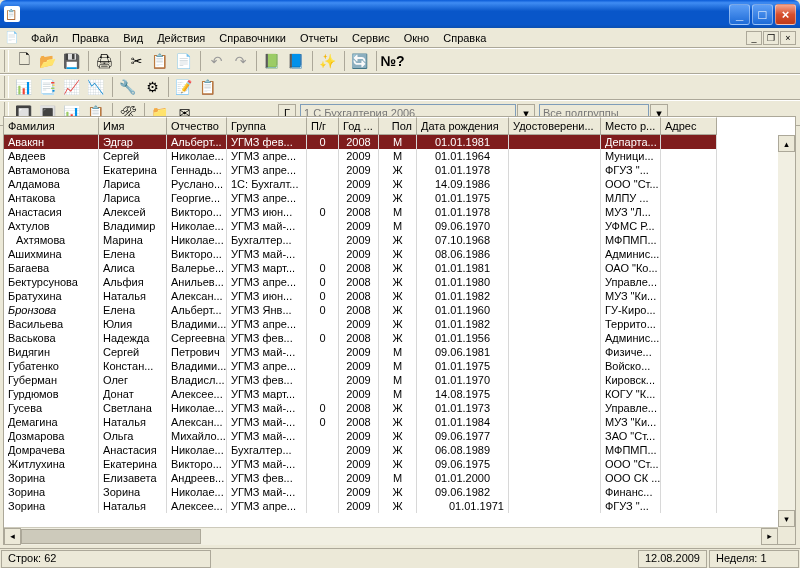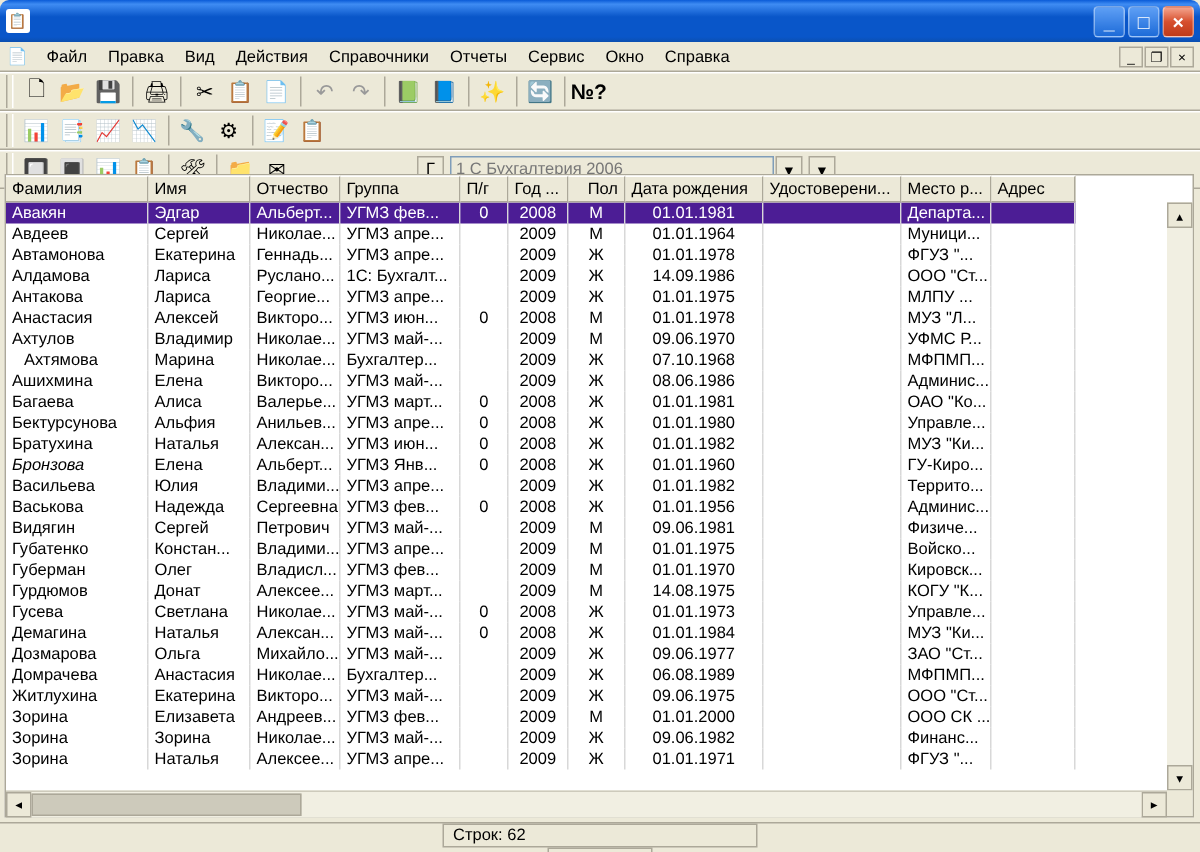--- a/index.html
+++ b/index.html
@@ -21,30 +21,30 @@
 .filterbox { height: 18px; border: 1px solid #7f9db9; background: #ece9d8; color: #aca899; padding: 0 3px; font-size: 11px; flex: 0 0 auto; }
 .fb1 { width: 216px; color:#777; }
 .fb2 { width: 110px; color:#777; }
 .gbtn { width:18px; height:18px; border:1px solid #aca899; background:#ece9d8; display:inline-flex; align-items:center; justify-content:center; margin:0 3px 0 0; font-size:11px; }
 .grid-wrap { position: absolute; top: 116px; left: 3px; right: 4px; bottom: 23px; background: white; border: 1px solid #aca899; }
 .grid-header { display: flex; height: 18px; }
 .gh { background: #ece9d8; border-right: 1px solid #aca899; border-bottom: 1px solid #aca899; border-top:1px solid #fff; padding: 2px 4px; white-space: nowrap; overflow: hidden; font-size: 11px; }
 .grid-body { overflow: hidden; position: absolute; top: 18px; left: 0; right: 0; bottom: 17px; }
 .row { display: flex; height: 14px; }
 .cell { border-right: 1px solid #d8d8d8; padding: 0 4px; white-space: nowrap; overflow: hidden; font-size: 11px; line-height: 14px; }
-.row.sel .cell { background: #4c1d95; color: white; }
+.row.sel .cell { background: #7f1d1d; color: white; }
 .center { text-align: center; }
 .hscroll { position: absolute; left:0; right:17px; bottom:0; height:17px; background:#ece9d8; border-top:1px solid #cdcabb; display:flex; align-items:center; }
 .hscroll-btn { width:17px; height:17px; background:#ece9d8; border:1px solid #aca899; display:flex; align-items:center; justify-content:center; font-size:9px; }
 .hscroll-track { flex:1; height:17px; background:#f1efe2; position:relative; }
 .hscroll-thumb { position:absolute; left:0; width:180px; height:15px; top:1px; background:#cdcabb; border:1px solid #aca899; }
 .vscroll-corner { position:absolute; right:0; bottom:0; width:17px; height:17px; background:#ece9d8; }
 .vscroll { position:absolute; right:0; top:18px; width:17px; bottom:17px; background:#f1efe2; }
 .vscroll-btn { width:17px; height:17px; background:#ece9d8; border:1px solid #aca899; display:flex; align-items:center; justify-content:center; font-size:9px; position:absolute; }
-.statusbar { position: absolute; bottom: 0; left: 0; right: 0; height: 20px; background: #ece9d8; border-top: 1px solid #aca899; display: flex; align-items: center; font-size: 11px; flex-direction: column; }
+.statusbar { position: absolute; bottom: 0; left: 0; right: 0; height: 20px; background: #ece9d8; border-top: 1px solid #aca899; display: flex; align-items: center; font-size: 11px; }
 .sb-panel { border: 1px solid #aca899; height: 18px; padding: 1px 6px; margin: 0 1px; }
 </style>
 </head>
 <body>
 
 <div class="titlebar">
   <span class="title-icon">📋</span>
   <span style="flex:1"></span>
   <span class="win-btn win-min">_</span>
   <span class="win-btn win-max">□</span>
@@ -110,20 +110,21 @@
   <span class="tb-btn">📋</span>
   <span class="tb-sep"></span>
   <span class="tb-btn">🛠</span>
   <span class="tb-sep"></span>
   <span class="tb-btn">📁</span>
   <span class="tb-btn">✉</span>
   <span style="flex:0 0 80px"></span>
   <span class="gbtn">Г</span>
   <input class="filterbox fb1" readonly="" value="1 С Бухгалтерия 2006" style="">
   <span class="gbtn">▾</span>
+  <input class="filterbox fb2" readonly="" value="Все подгруппы" style="">
   <span class="gbtn">▾</span>
 </div>
 
 <div class="grid-wrap">
   <div class="grid-header" id="ghead">
       <div class="gh" style="width: 95px;">Фамилия</div>
       <div class="gh" style="width: 68px;">Имя</div>
       <div class="gh" style="width: 60px;">Отчество</div>
       <div class="gh" style="width: 80px;">Группа</div>
       <div class="gh" style="width: 32px;">П/г</div>
@@ -474,21 +475,21 @@
         <div class="cell" style="width: 56px;"></div>
       </div>
       <div class="row">
         <div class="cell" style="width: 95px;">Зорина</div>
         <div class="cell" style="width: 68px;">Наталья</div>
         <div class="cell" style="width: 60px;">Алексее...</div>
         <div class="cell" style="width: 80px;">УГМЗ апре...</div>
         <div class="cell center" style="width: 32px;"></div>
         <div class="cell center" style="width: 40px;">2009</div>
         <div class="cell center" style="width: 38px;">Ж</div>
-        <div class="cell center" style="width: 92px;">01.01.1971</div>
+        <div class="cell center" style="width: 92px; text-align: right;">01.01.1971</div>
         <div class="cell" style="width: 92px;"></div>
         <div class="cell" style="width: 60px;">ФГУЗ "...</div>
         <div class="cell" style="width: 56px;"></div>
       </div>
     </div>
   <div class="vscroll">
     <span class="vscroll-btn" style="top:0">▴</span>
     <span class="vscroll-btn" style="bottom:0">▾</span>
   </div>
   <div class="hscroll">

